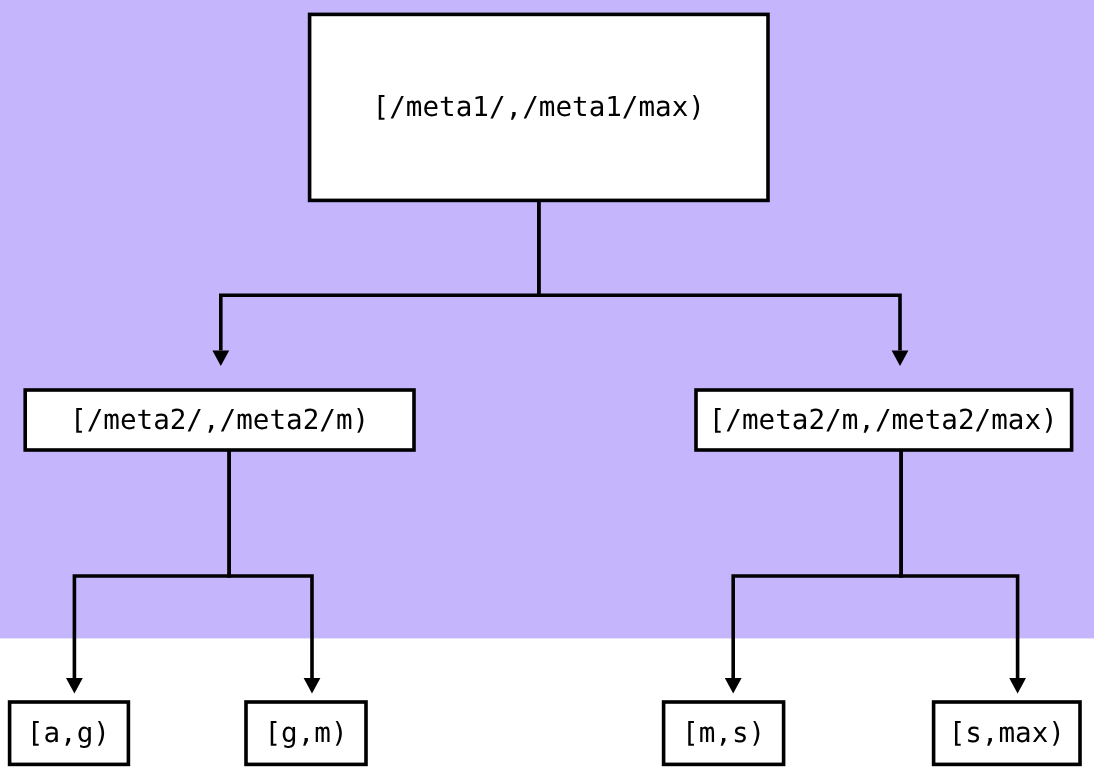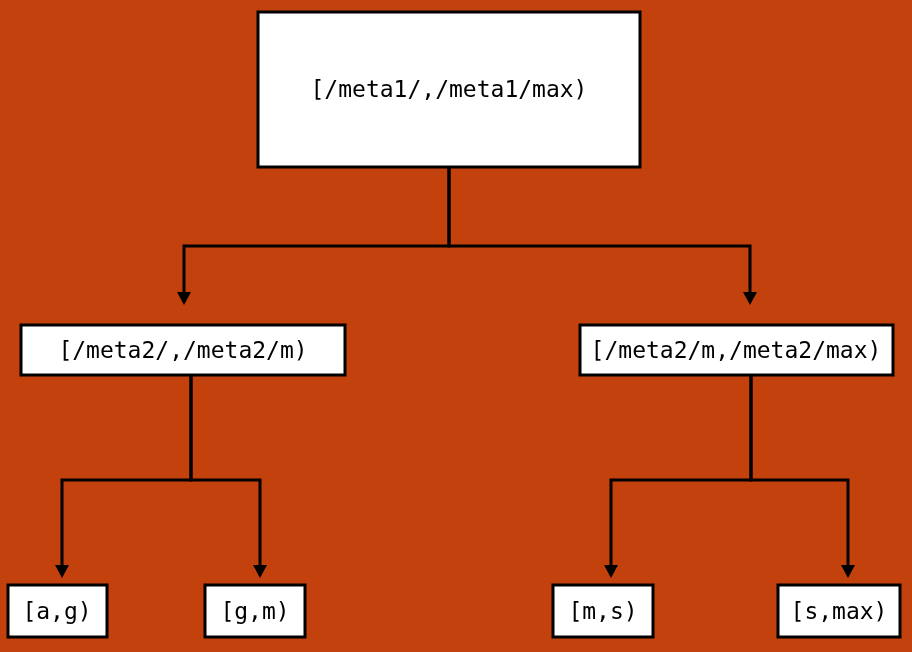--- a/index.html
+++ b/index.html
@@ -10,22 +10,22 @@
   }
   body {
     width: 912px;
     height: 652px;
     font-family: "DejaVu Sans Mono", "Liberation Mono", monospace;
     overflow: hidden;
   }
   #diagram-root {
     position: relative;
     width: 912px;
-    height: 652px;
-    background: #c2410c;
+    height: 532px;
+    background: #c4b5fd;
   }
   svg#tree-svg {
     display: block;
     width: 912px;
     height: 652px;
   }
   .node-box {
     fill: #ffffff;
     stroke: #000000;
     stroke-width: 3;

